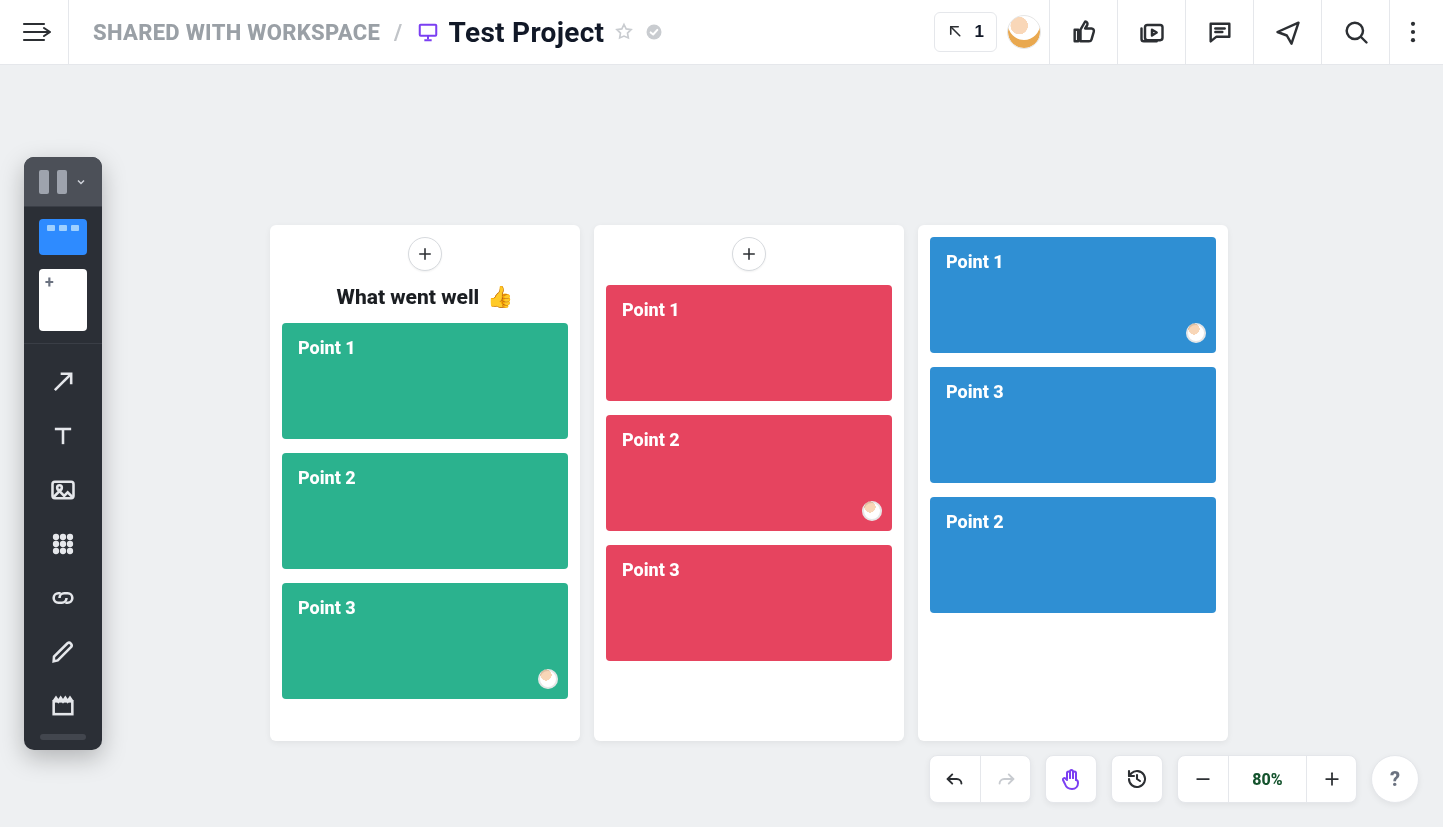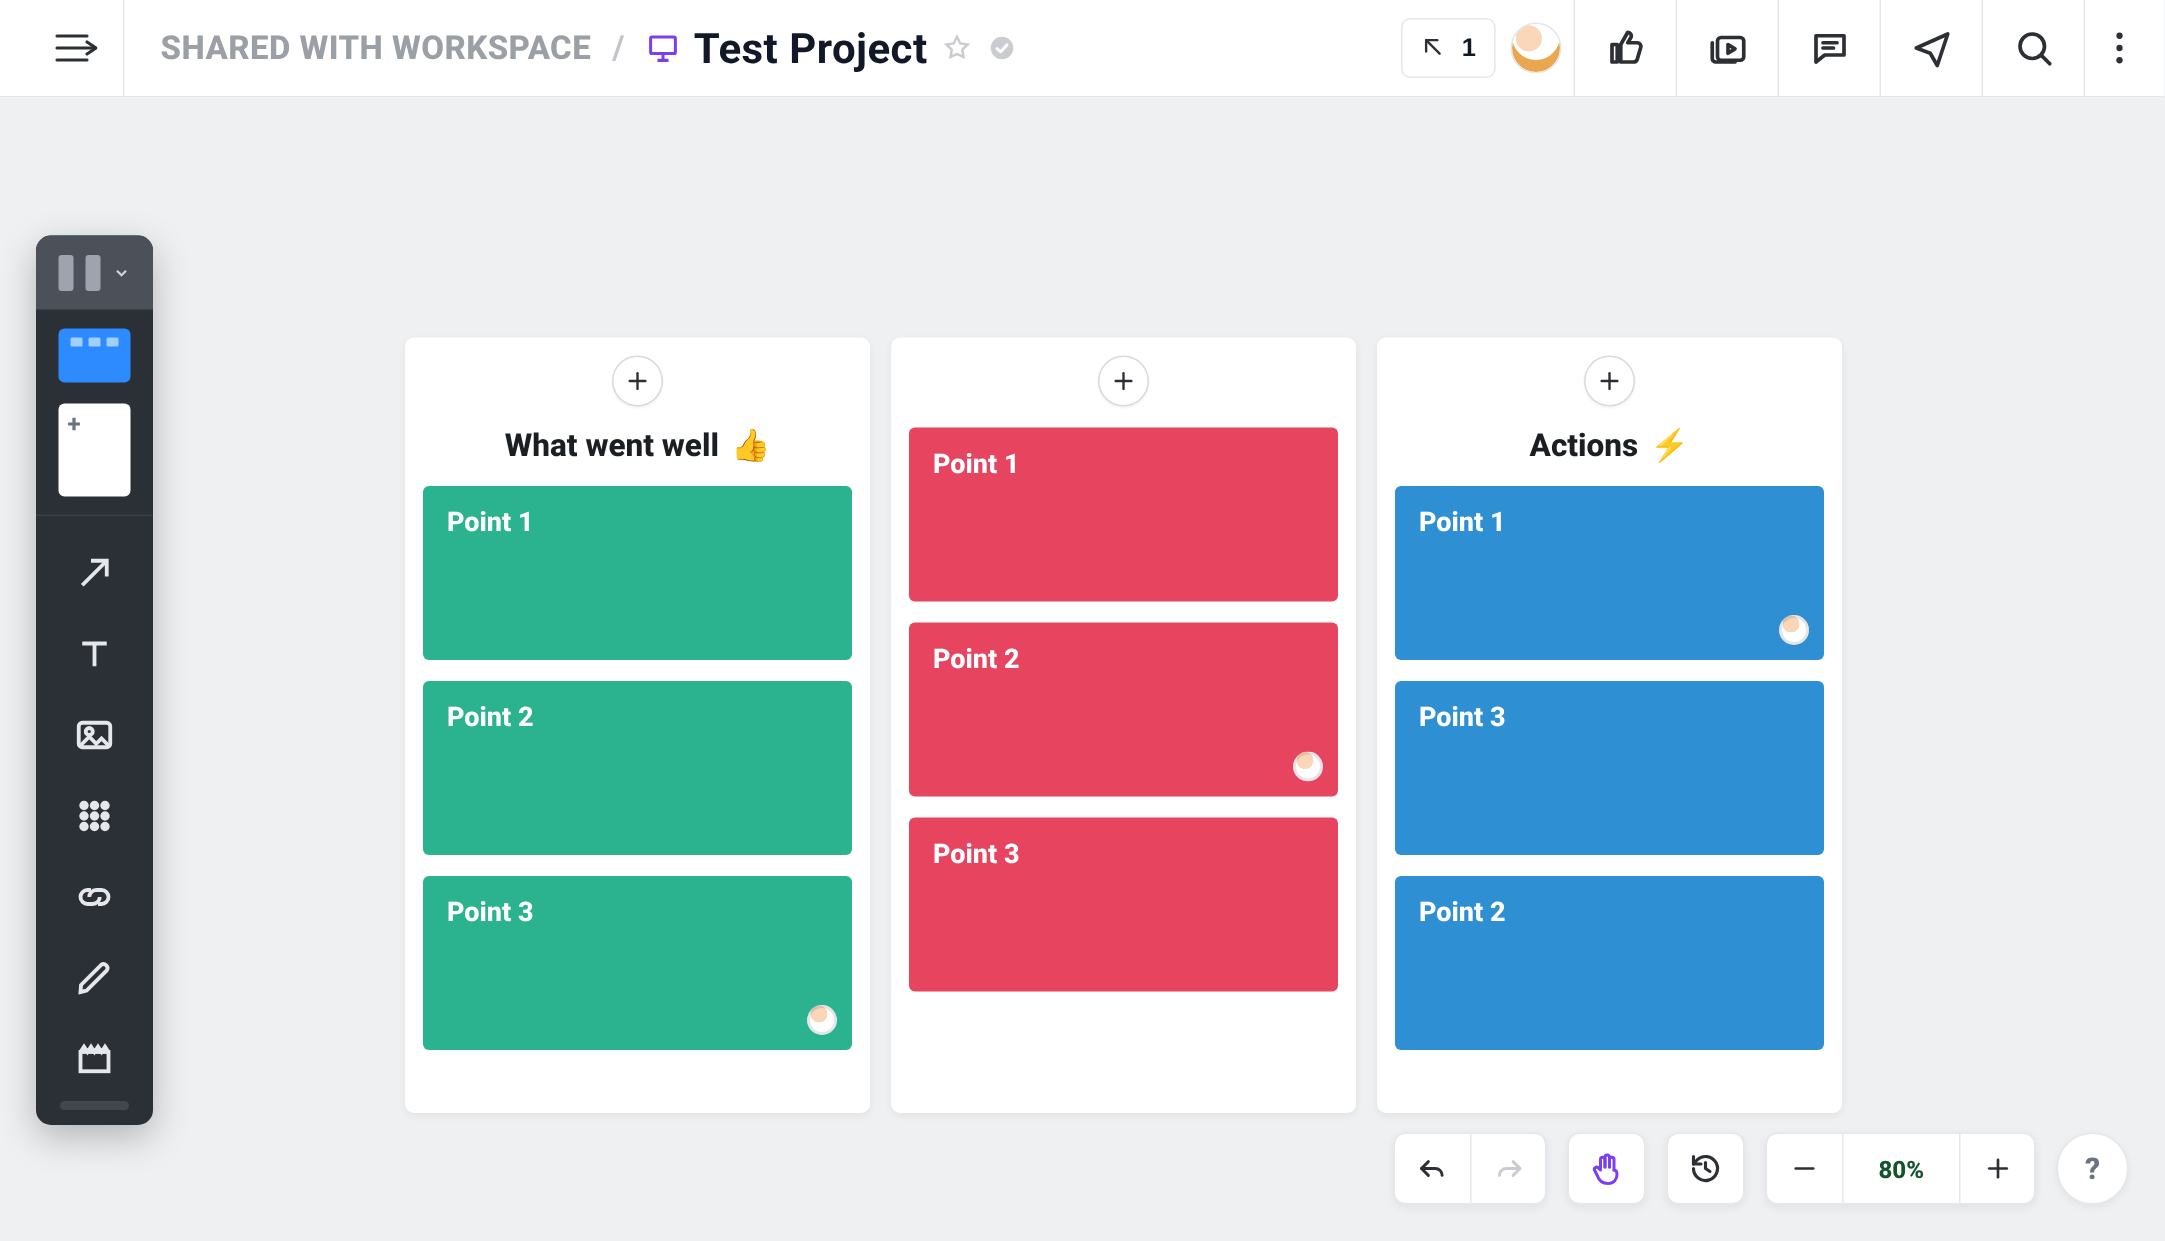--- a/index.html
+++ b/index.html
@@ -19,21 +19,21 @@
     color:var(--text);
     width:1443px;height:827px;overflow:hidden;position:relative;
   }
 
   
   .header{
     position:absolute;top:0;left:0;right:0;height:var(--header-h);
     background:var(--panel);
     border-bottom:1px solid var(--border);
     display:flex;align-items:center;
-    padding-left:18px;padding-right:8px;
+    padding-left:4px;padding-right:8px;
   }
   .ham{
     width:65px;height:100%;display:flex;align-items:center;justify-content:center;
     border-right:1px solid var(--border);
     cursor:pointer;
   }
   .breadcrumb{
     display:flex;align-items:center;gap:14px;padding-left:24px;
     font-size:22px;font-weight:800;color:#9aa0a6;letter-spacing:.3px;
   }
@@ -334,34 +334,20 @@
               <line x1="5" y1="12" x2="19" y2="12"></line>
               <line x1="12" y1="5" x2="12" y2="19"></line>
             </svg>
           </div>
         </div>
         <div class="card c-red"><span>Point 1</span></div>
         <div class="card c-red"><span>Point 2</span><div class="mini-avatar"></div></div>
         <div class="card c-red"><span>Point 3</span></div>
       </div>
       <div class="col">
-        <div class="col-hd center">
-          <div class="add-round">
-            <svg width="18" height="18" viewBox="0 0 24 24" class="stroke">
-              <line x1="5" y1="12" x2="19" y2="12"></line>
-              <line x1="12" y1="5" x2="12" y2="19"></line>
-            </svg>
-          </div>
-          <div style="flex: 1 1 0%; display: flex; justify-content: center;">
-            <div class="col-title">
-              <span>Actions</span>
-              <span>⚡</span>
-            </div>
-          </div>
-        </div>
         <div class="card c-blue"><span>Point 1</span><div class="mini-avatar"></div></div>
         <div class="card c-blue"><span>Point 3</span></div>
         <div class="card c-blue"><span>Point 2</span></div>
       </div>
     </section>
 
   <div class="bottom-bar">
     <div class="seg">
       <div class="cell">
         <svg width="22" height="22" viewBox="0 0 24 24" class="stroke">

